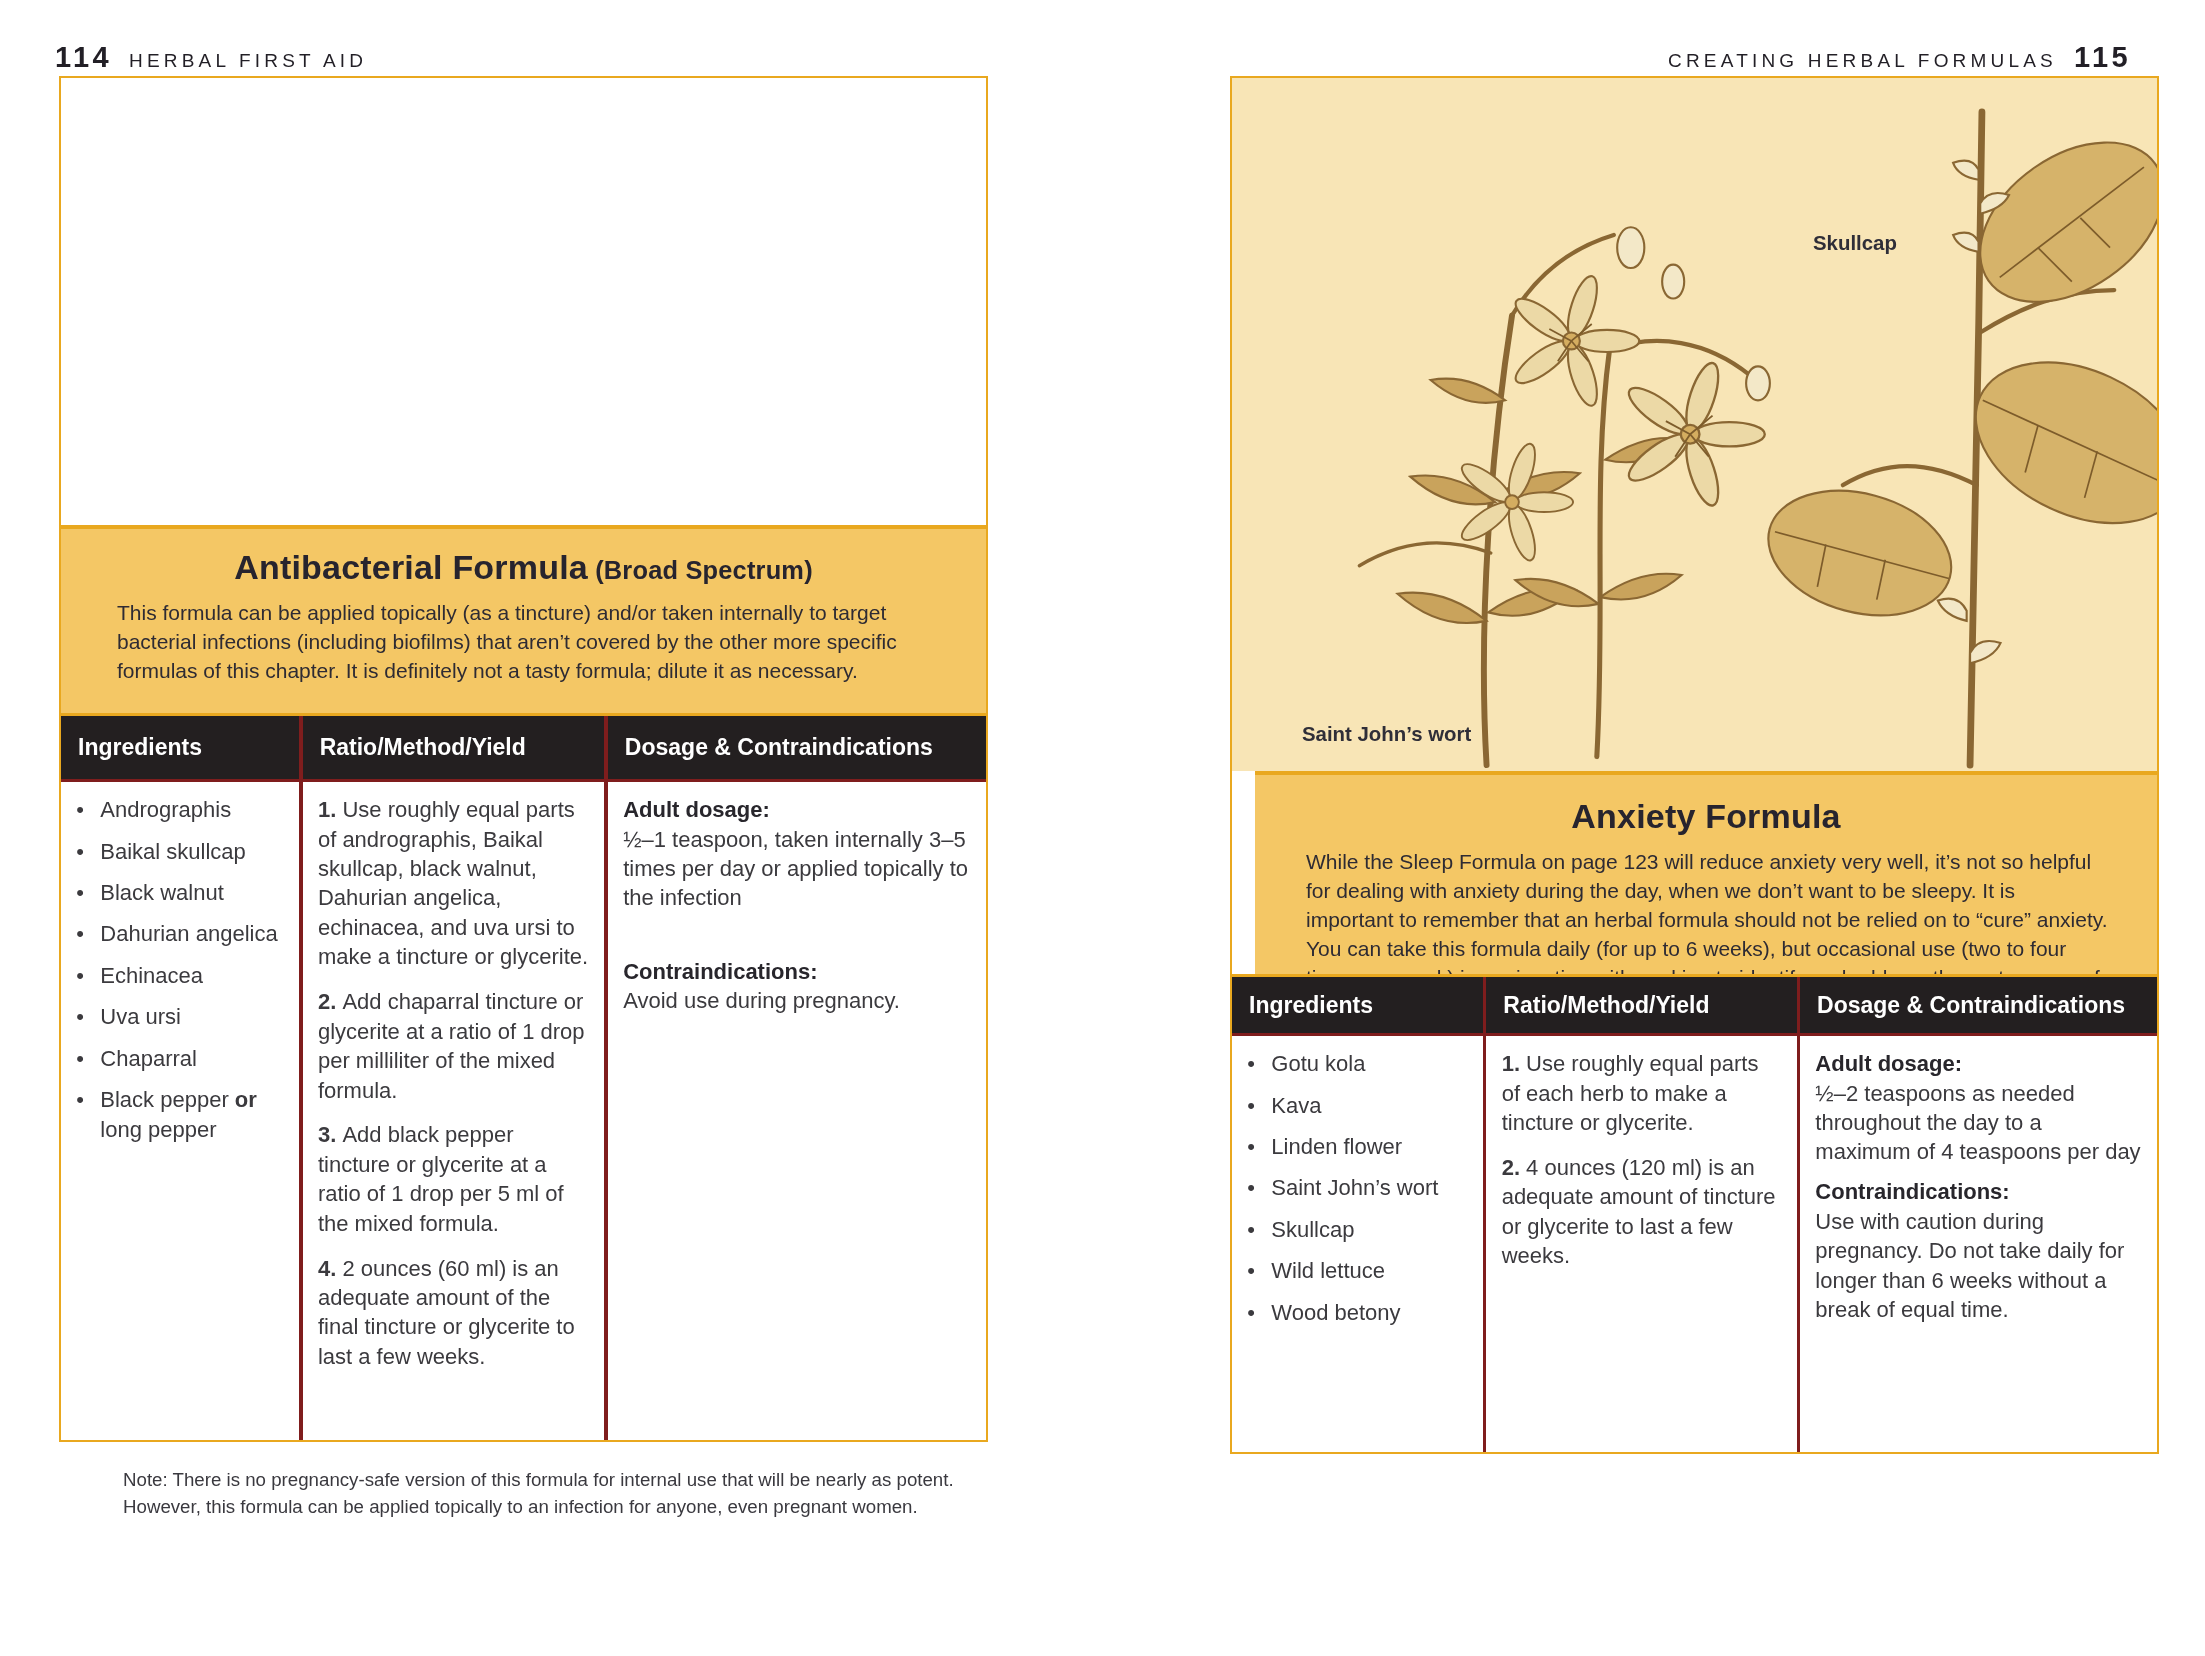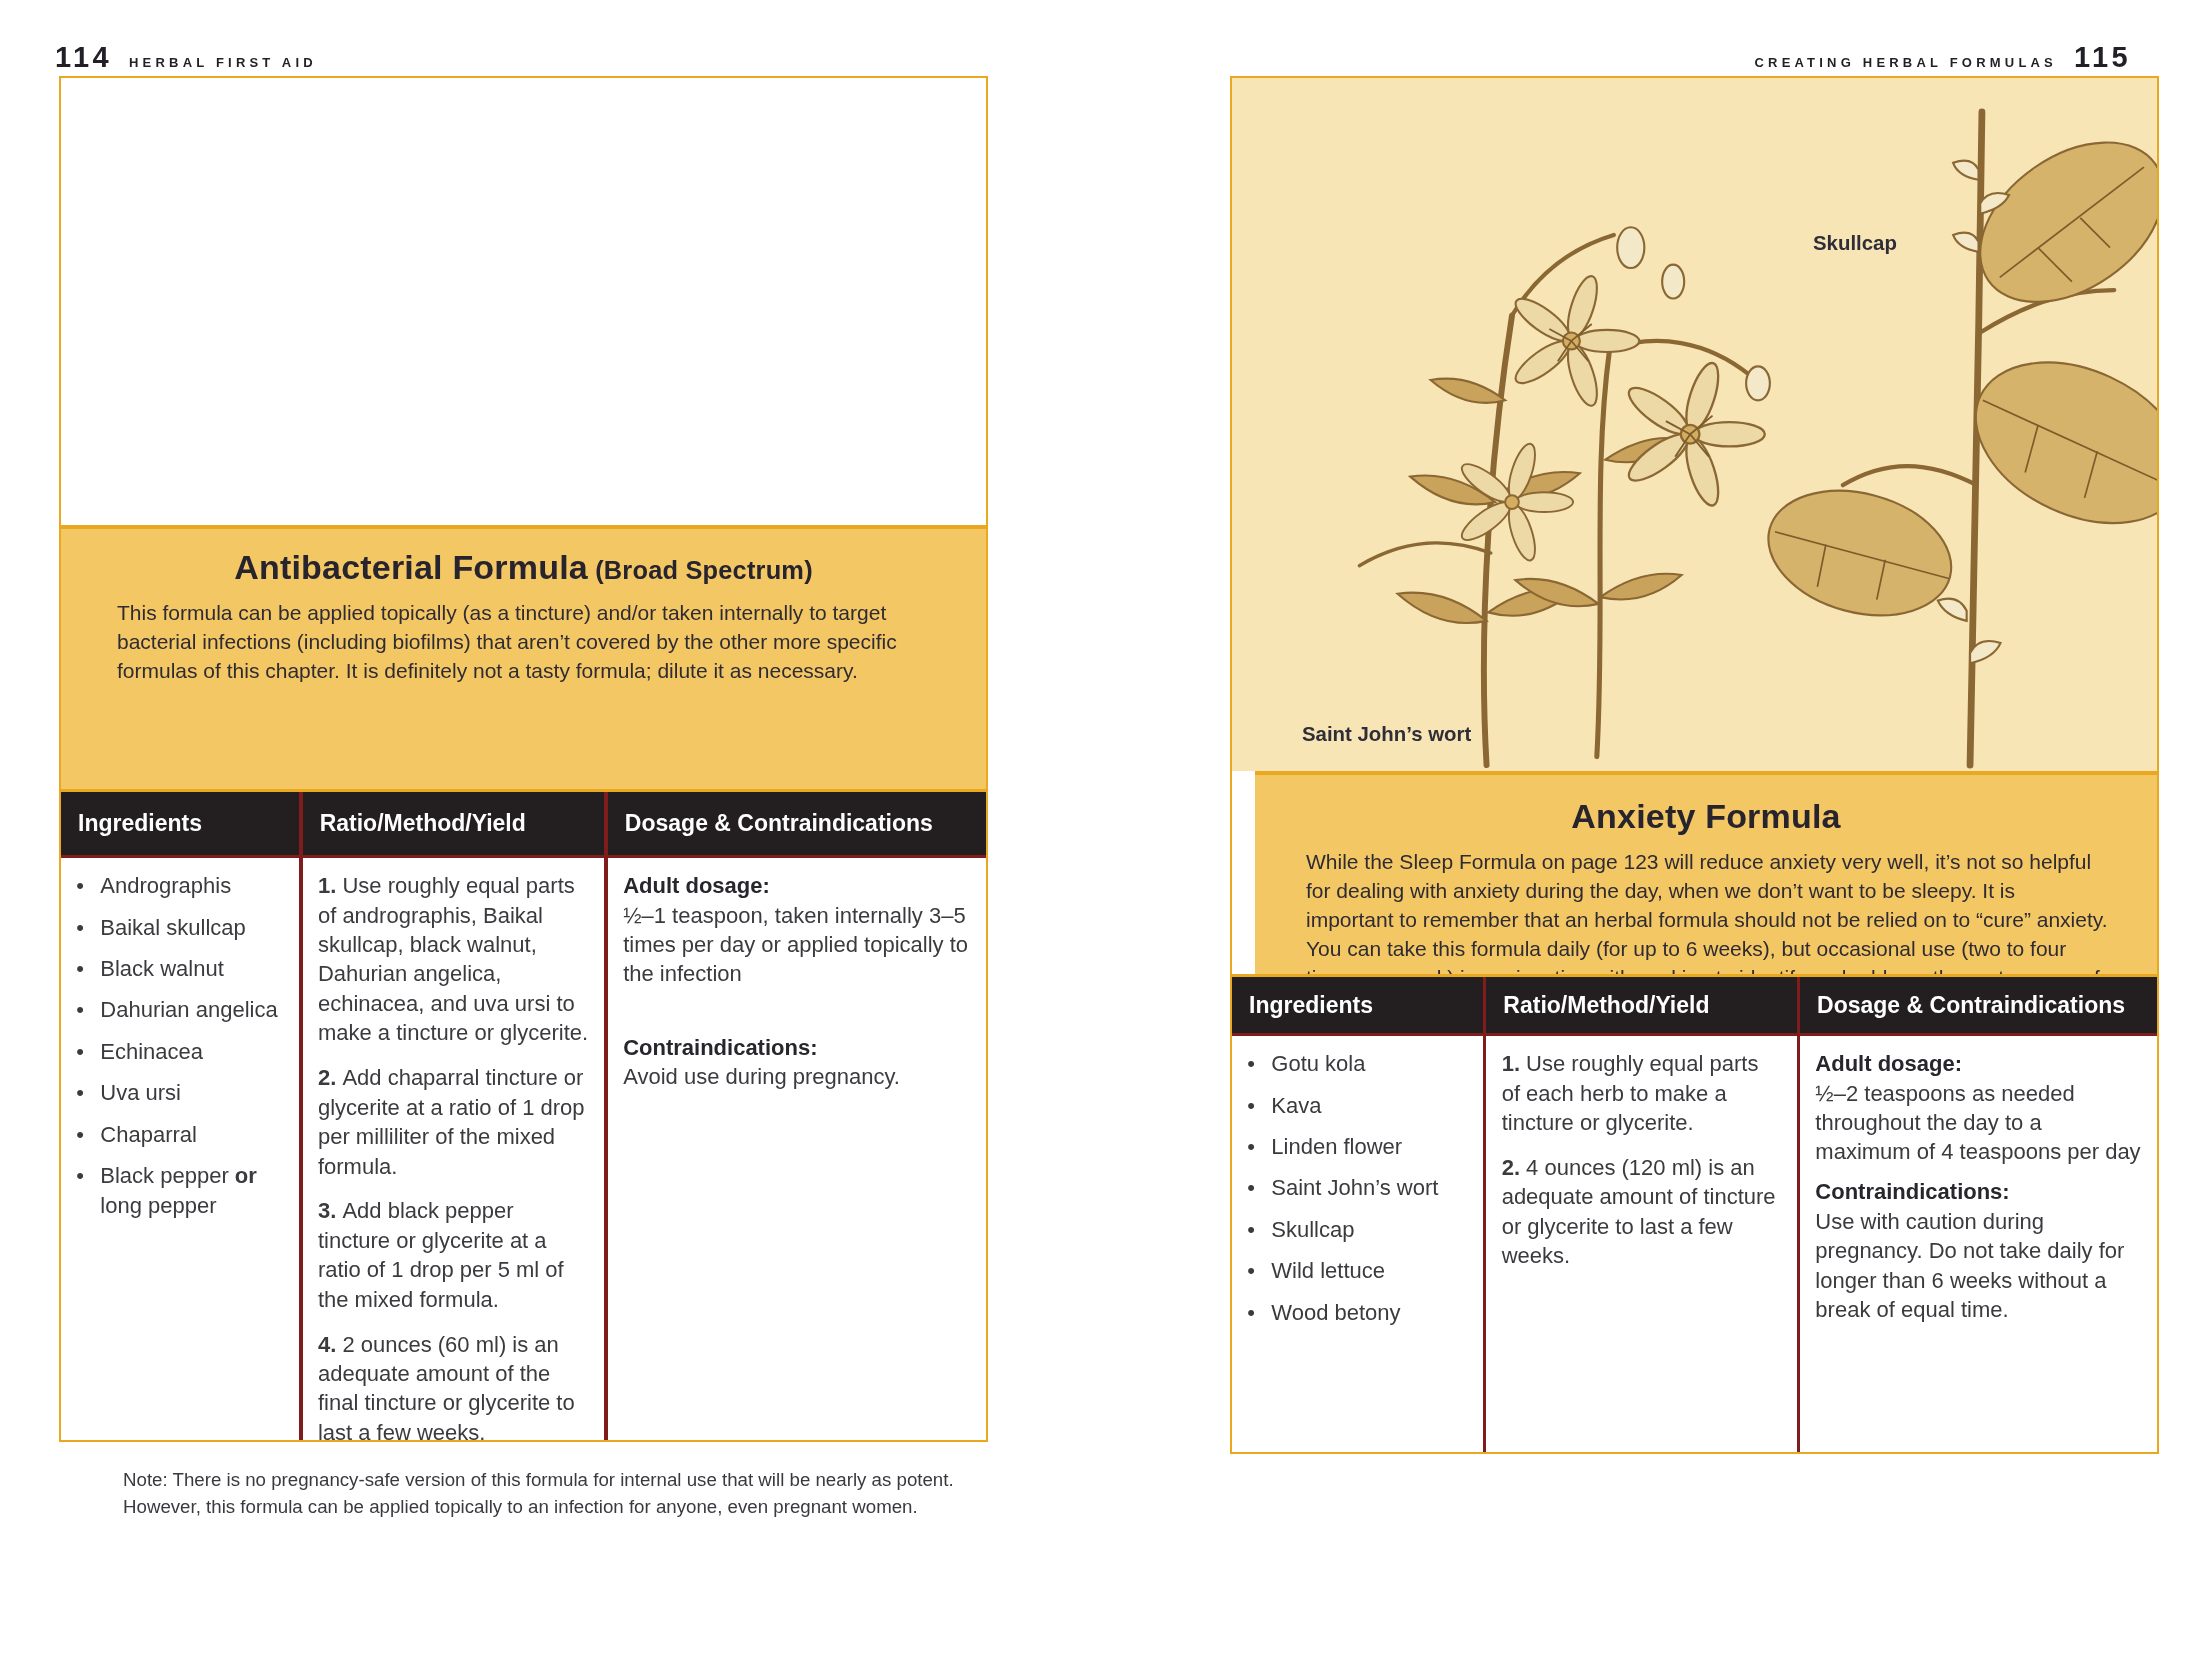--- a/index.html
+++ b/index.html
@@ -7,21 +7,21 @@
     width:2205px;height:1656px;position:relative;background:#ffffff;
     font-family:"Liberation Sans",sans-serif;color:#2e2d35;overflow:hidden;
     -webkit-font-smoothing:antialiased;
   }
   .page{position:absolute;top:0;width:1103px;height:1656px;}
   #pageL{left:0;} #pageR{left:1103px;}
 
   
   .runhead{position:absolute;display:flex;align-items:baseline;gap:17px;color:#221f26;}
   .runhead .pnum{font-size:29px;font-weight:bold;letter-spacing:3.4px;}
-  .runhead .sect{font-size:13px;font-weight:bold;letter-spacing:4.2px;}
+  .runhead .sect{font-size:19px;font-weight:normal;letter-spacing:4.2px;}
 
   
   .fbox{position:absolute;width:929px;border:2.5px solid #e9a81f;box-sizing:border-box;
         display:flex;flex-direction:column;background:#fff;}
   .illus{position:relative;background:#f8e5b6;overflow:hidden;}
   .illus svg{position:absolute;left:0;top:0;}
   .plantlabel{position:absolute;font-size:20.4px;font-weight:bold;color:#2f2e38;line-height:1.15;}
 
   .band{background:#f4c765;border-top:4.2px solid #e9a81f;box-sizing:border-box;color:#27242e;}
   .band-title{text-align:center;font-weight:bold;font-size:34px;margin:18.7px 17px 0 17px;letter-spacing:0.2px;}
@@ -144,21 +144,21 @@
               <circle class="ball" r="9"></circle>
             </g>
           </g>
         </g>
       </svg>
       <div class="plantlabel" style="left:75px;top:355px;">Andrographis</div>
       <div class="plantlabel" style="left:316px;top:388px;width:119px;text-align:center;">Baikal skullcap</div>
       <div class="plantlabel" style="left:766px;top:407px;">Chaparral</div>
     </div>
 
-    <div class="band" style="height:264px;">
+    <div class="band" style="height:188px;">
       <div class="band-title"><span>Antibacterial Formula</span><span class="sub"> (Broad Spectrum)</span></div>
       <div class="band-para">This formula can be applied topically (as a tincture) and/or taken internally to target bacterial infections (including biofilms) that aren’t covered by the other more specific formulas of this chapter. It is definitely not a tasty formula; dilute it as necessary.</div>
     </div>
 
     <div class="ftable left">
       <div class="th">Ingredients</div>
       <div class="th">Ratio/Method/Yield</div>
       <div class="th">Dosage &amp; Contraindications</div>
       <div class="td">
           <div class="ing-item">

